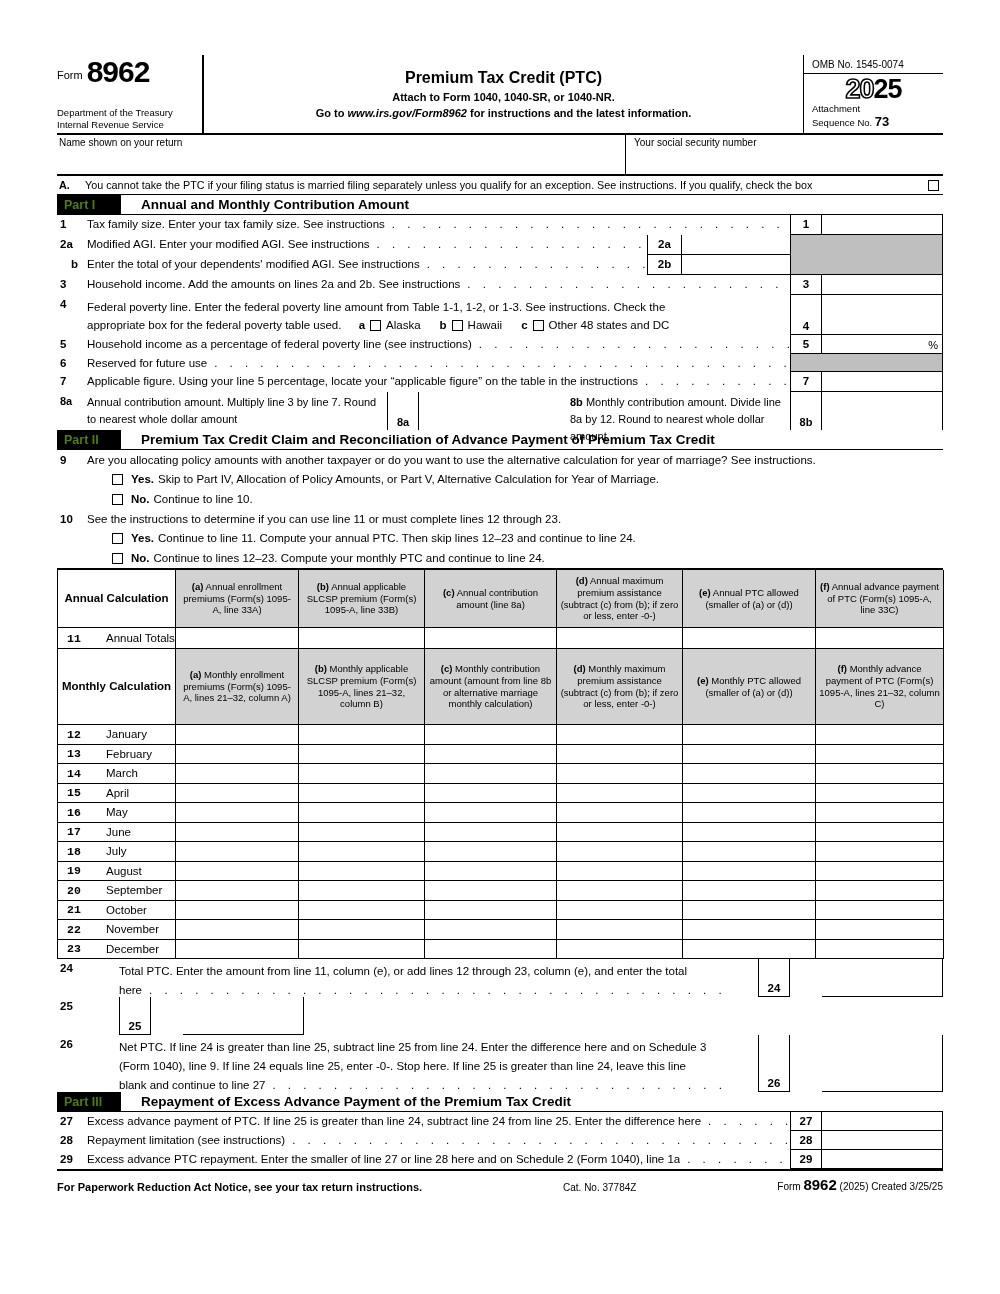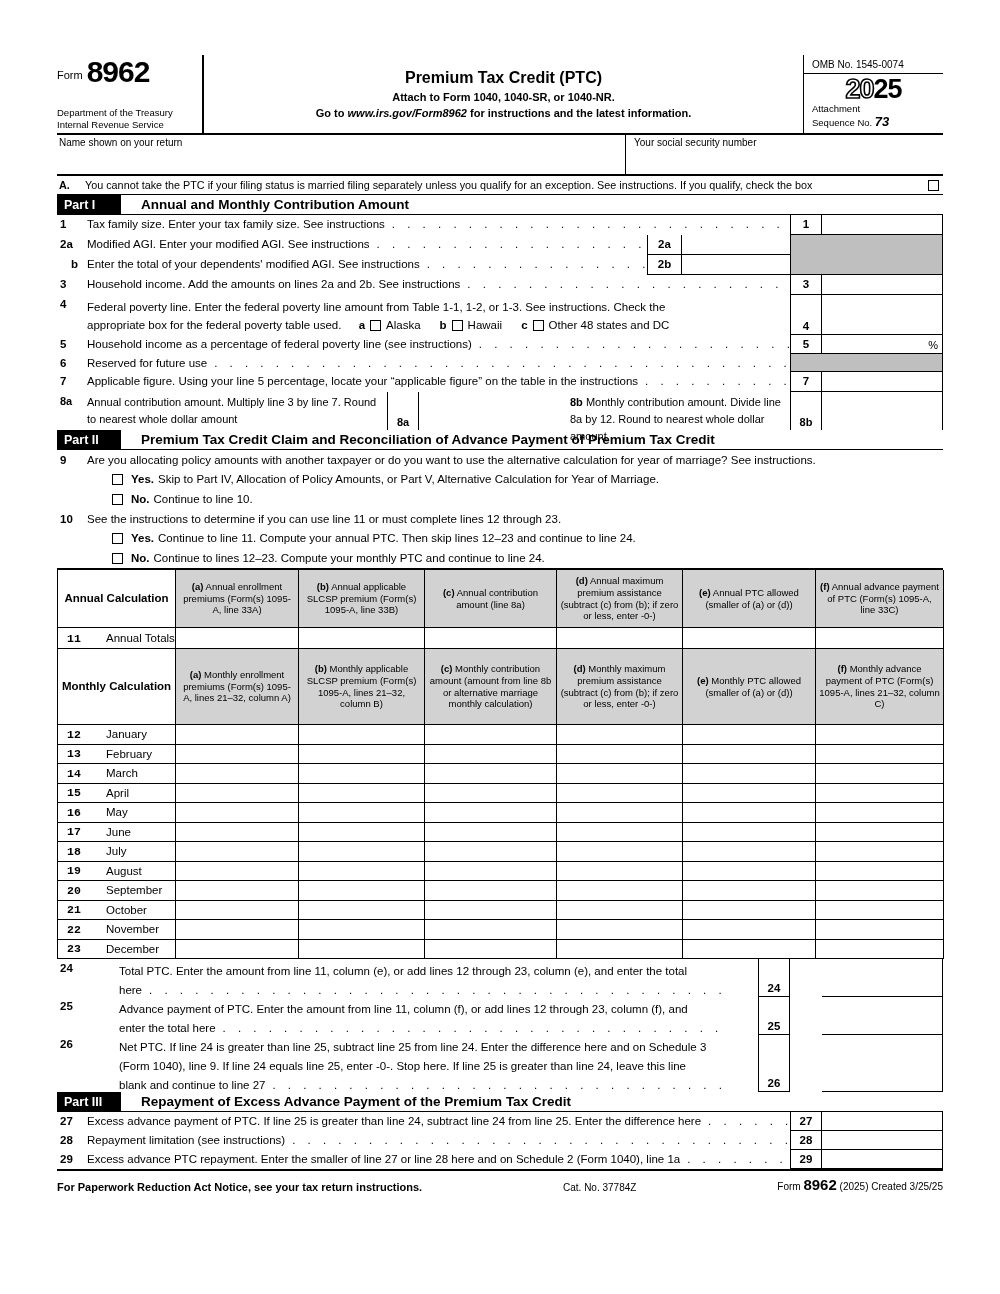--- a/index.html
+++ b/index.html
@@ -18,37 +18,37 @@
   .hdr-center { flex: 1; border-left: 2px solid #000; display: flex; flex-direction: column; align-items: center; justify-content: center; gap: 4px; padding: 2px 8px; }
   .title { font-size: 16px; font-weight: bold; }
   .attach { font-size: 11px; font-weight: bold; }
   .goto { font-size: 11px; font-weight: bold; }
   .goto i { font-style: italic; }
   .hdr-right { width: 140px; border-left: 1.5px solid #000; display: flex; flex-direction: column; }
   .omb { font-size: 10px; padding: 4px 0 3px 8px; border-bottom: 1px solid #000; }
   .year { text-align: center; font-size: 27px; font-weight: bold; line-height: 1.0; padding-top: 2px; letter-spacing: -1px; }
   .y-out { color: #fff; -webkit-text-stroke: 1.6px #000; }
   .attach-seq { font-size: 9.5px; line-height: 1.15; padding: 1px 0 2px 8px; }
-  .seq-num { font-size: 13px; font-weight: bold; font-style: italic; }
+  .seq-num { font-size: 13px; font-weight: bold; }
 
   
   .idrow { display: flex; height: 41px; border-bottom: 2px solid #000; }
   .id-name { flex: 1; font-size: 10px; padding: 2px 4px 0 2px; }
   .id-ssn { width: 318px; border-left: 1px solid #000; font-size: 10px; padding: 2px 0 0 8px; }
 
   
   .rowA { display: flex; align-items: center; height: 19px; border-bottom: 1.5px solid #000; font-size: 10.8px; }
   .rowA b { width: 28px; padding-left: 2px; }
   .rowA .atext { flex: 1; }
   .cb { width: 11px; height: 11px; border: 1.2px solid #000; display: inline-block; background: #fff; flex: 0 0 auto; vertical-align: -1px; }
   .rowA .cb { margin-left: 6px; margin-right: 4px; }
 
   
   .part-hdr { display: flex; align-items: stretch; height: 20px; border-bottom: 1.5px solid #000; }
-  .part-badge { background: #000; color: #ffffff; font-weight: bold; font-size: 12.5px; width: 64px; display: flex; align-items: center; padding-left: 7px; }
+  .part-badge { background: #000; color: #4d7c0f; font-weight: bold; font-size: 12.5px; width: 64px; display: flex; align-items: center; padding-left: 7px; }
   .part-title { font-weight: bold; font-size: 13.5px; display: flex; align-items: center; padding-left: 20px; }
 
   
   .frow { display: flex; align-items: stretch; font-size: 11.5px; }
   .ln { width: 30px; font-weight: bold; padding: 3px 0 0 3px; flex: 0 0 auto; }
   .ln.sub { padding-left: 14px; }
   .ltext { padding-top: 3px; flex: 0 0 auto; max-width: 640px; }
   .dots { flex: 1 1 0; min-width: 0; overflow: hidden; white-space: nowrap; padding-top: 3px; }
   .dots::after { content: ". . . . . . . . . . . . . . . . . . . . . . . . . . . . . . . . . . . . . . . . . . . . . . . . . . . . . . . . . . . ."; letter-spacing: 4.5px; margin-left: 7px; }
   .nbox { width: 32px; flex: 0 0 auto; border-left: 1px solid #000; border-right: 1px solid #000; border-bottom: 1px solid #000; font-weight: bold; display: flex; justify-content: center; align-items: flex-start; padding-top: 3px; }
@@ -474,29 +474,20 @@
             <span>here</span>
             <span class="dots"></span>
           </span>
     </span>
     <span class="nbox bottom">24</span>
     <span class="entry"></span>
   </div>
 
   <div class="mlrow" style="height:38px">
     <span class="ln">25</span>
-    <span class="mtext">
-      <span class="mline">
-            <span>Advance payment of PTC. Enter the amount from line 11, column (f), or add lines 12 through 23, column (f), and</span>
-          </span>
-      <span class="mline">
-            <span>enter the total here</span>
-            <span class="dots"></span>
-          </span>
-    </span>
     <span class="nbox bottom">25</span>
     <span class="entry"></span>
   </div>
 
   <div class="mlrow" style="height:57px">
     <span class="ln">26</span>
     <span class="mtext">
       <span class="mline">
             <span>Net PTC. If line 24 is greater than line 25, subtract line 25 from line 24. Enter the difference here and on Schedule 3</span>
           </span>

